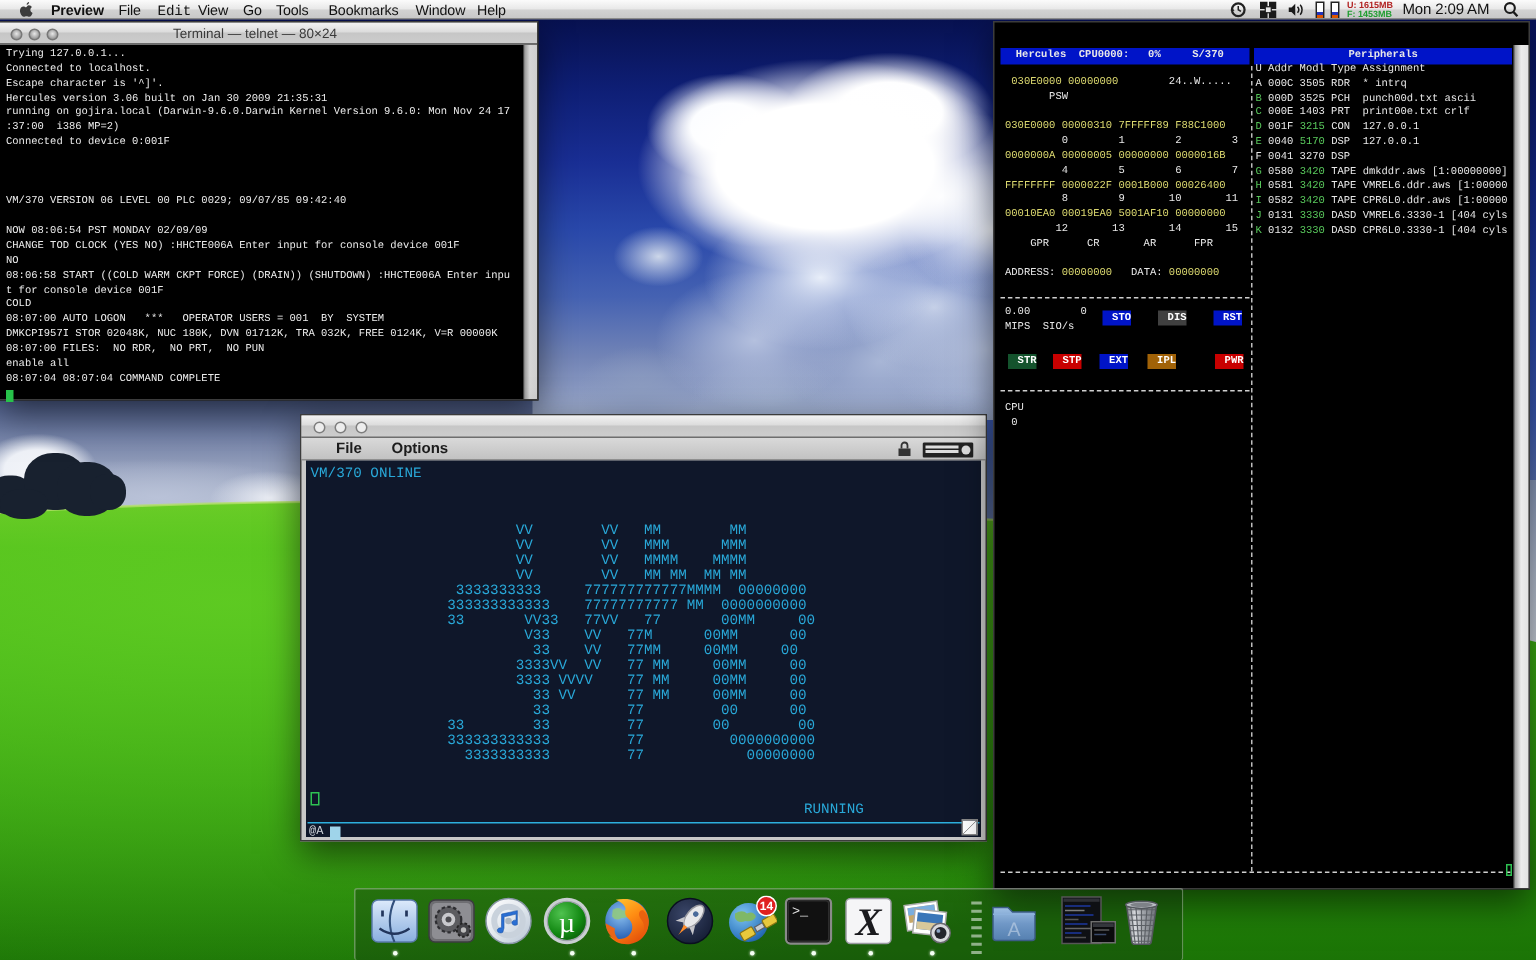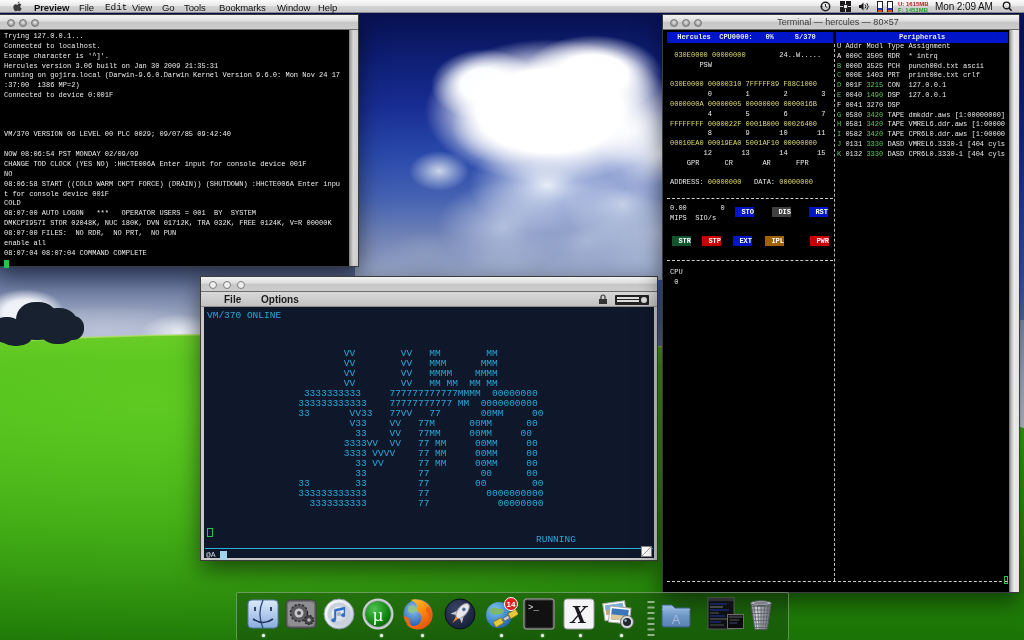--- a/index.html
+++ b/index.html
@@ -104,20 +104,21 @@
     <div class="tree" style="left:-8px;top:317px;width:30px;height:26px"></div>
     <div class="tree" style="left:16px;top:302px;width:42px;height:38px"></div>
     <div class="tree" style="left:38px;top:308px;width:40px;height:36px"></div>
     <div class="tree" style="left:0px;top:326px;width:32px;height:20px"></div>
     <div class="tree" style="left:60px;top:316px;width:24px;height:24px"></div>
     <div id="telnet" class="win" style="left:-1px;top:14px;width:360px;height:253px">
       <div class="tbar">
         <div class="tbtn" style="left:7px"></div>
         <div class="tbtn" style="left:19px"></div>
         <div class="tbtn" style="left:31px"></div>
+        <div class="ttxt" style="left:20px;width:300px">Terminal — telnet — 80×24</div>
       </div>
       <pre class="mono">Trying 127.0.0.1...
 Connected to localhost.
 Escape character is '^]'.
 Hercules version 3.06 built on Jan 30 2009 21:35:31
 running on gojira.local (Darwin-9.6.0.Darwin Kernel Version 9.6.0: Mon Nov 24 17
 :37:00  i386 MP=2)
 Connected to device 0:001F
 
 
@@ -178,26 +179,20 @@
                   3333333333         77            00000000</pre>
         <pre class="mono cyan" style="position:absolute;left:332px;top:227px;font-size:9.5px">RUNNING</pre>
         <div style="position:absolute;left:3px;top:221px;width:6px;height:9px;border:1px solid #2ec152"></div>
         <div style="position:absolute;left:1px;right:1px;top:241px;height:1px;background:#2dafde"></div>
         <div class="mono" style="position:absolute;left:2px;top:243px;font-size:8px;color:#cfd4da">@A</div>
         <div style="position:absolute;left:16px;top:244px;width:7px;height:9px;background:#9fd4ea"></div>
         <div style="position:absolute;right:2px;bottom:1px;width:11px;height:11px;background:linear-gradient(135deg,#fff 48%,#9a9a9a 50%,#fff 54%,#fff 100%);border:1px solid #888"></div>
       </div>
     </div>
     <div id="herc" class="win" style="left:662px;top:14px;width:358px;height:579px">
-      <div class="tbar">
-        <div class="tbtn" style="left:7px"></div>
-        <div class="tbtn" style="left:19px"></div>
-        <div class="tbtn" style="left:31px"></div>
-        <div class="ttxt" style="left:20px;width:310px">Terminal — hercules — 80×57</div>
-      </div>
       <div style="position:absolute;left:4px;top:17px;width:166px;height:11px;background:#0014c8"></div>
       <div style="position:absolute;left:173px;top:17px;width:172px;height:11px;background:#0014c8"></div>
       <pre class="mono" style="left:10px;top:18px;font-weight:bold"> Hercules  CPU0000:   0%     S/370</pre>
       <pre class="mono" style="left:236px;top:18px;font-weight:bold">Peripherals</pre>
       <pre class="mono" style="left:7px;top:36px"> <i>030E0000 00000000</i>        24..W.....
        PSW
 
 <i>030E0000 00000310 7FFFFF89 F88C1000</i>
          0        1        2        3
 <i>0000000A 00000005 00000000 0000016B</i>
@@ -223,21 +218,21 @@
       <div class="hbtn" style="left:70px;top:221px;background:#0014c8">EXT</div>
       <div class="hbtn" style="left:102px;top:221px;background:#a16207">IPL</div>
       <div class="hbtn" style="left:147px;top:221px;background:#c80000">PWR</div>
       <pre class="mono" style="left:7px;top:253px">CPU
  0</pre>
       <pre class="mono" style="left:174px;top:27px">U Addr Modl Type Assignment
 A 000C 3505 RDR  * intrq
 <g>B</g> 000D 3525 PCH  punch00d.txt ascii
 <g>C</g> 000E 1403 PRT  print00e.txt crlf
 <g>D</g> 001F <g>3215</g> CON  127.0.0.1
-<g>E</g> 0040 <g>1490</g> DSP  127.0.0.1
+<g>E</g> 0040 <g>5170</g> DSP  127.0.0.1
 F 0041 3270 DSP
 <g>G</g> 0580 <g>3420</g> TAPE dmkddr.aws [1:00000000]
 <g>H</g> 0581 <g>3420</g> TAPE VMREL6.ddr.aws [1:00000
 <g>I</g> 0582 <g>3420</g> TAPE CPR6L0.ddr.aws [1:00000
 <g>J</g> 0131 <g>3330</g> DASD VMREL6.3330-1 [404 cyls
 <g>K</g> 0132 <g>3330</g> DASD CPR6L0.3330-1 [404 cyls</pre>
       <div style="position:absolute;left:341px;top:561px;width:4px;height:8px;border:1px solid #2ec152"></div>
       <div id="hsb"></div>
     </div>
     <div id="menubar">

